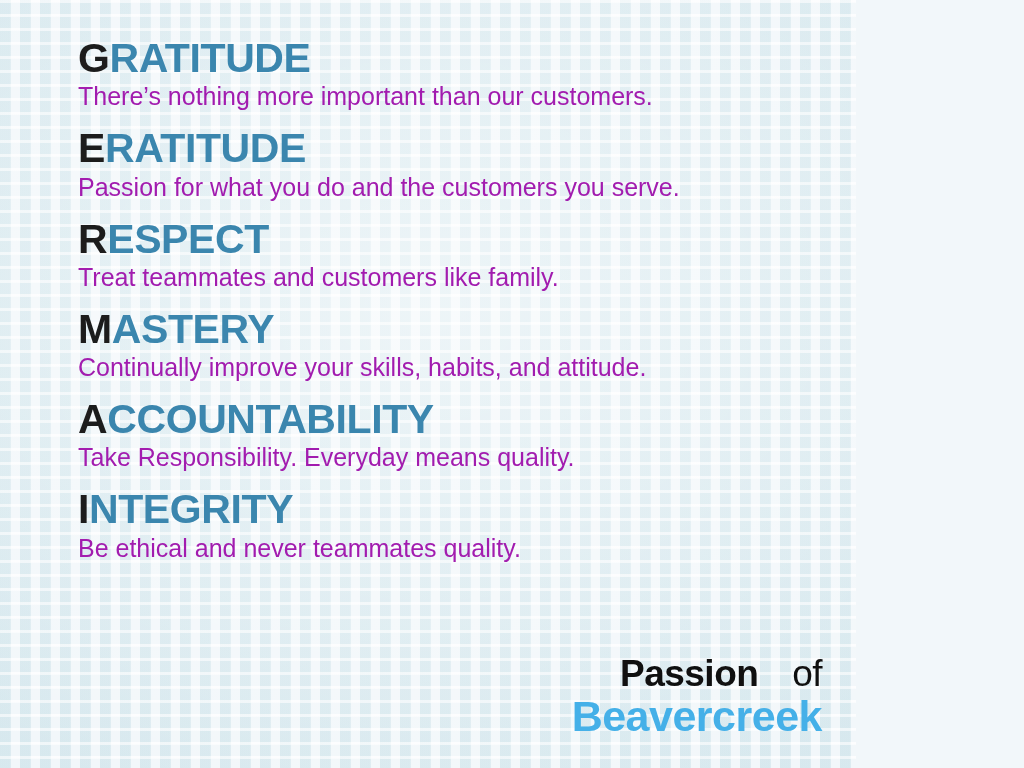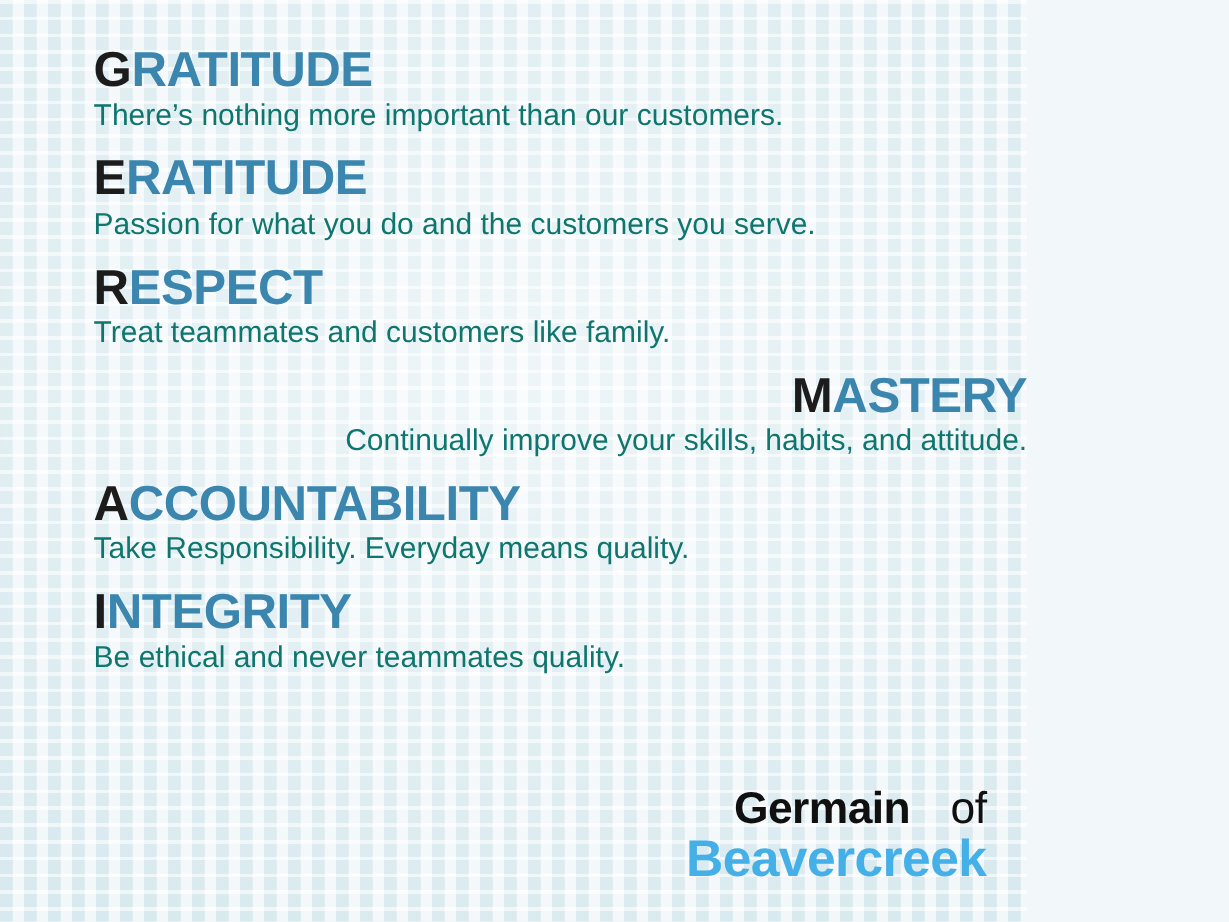--- a/index.html
+++ b/index.html
@@ -80,30 +80,30 @@
   }
   .value-heading .rest {
     color: #3b86ae;
   }
 
   .value-desc {
     font-family: "Liberation Sans", sans-serif;
     font-weight: normal;
     font-size: 25px;
     line-height: 1.12;
-    color: #0f766e;
+    color: #a21caf;
     margin: 0;
     white-space: nowrap;
   }
 
   
   .value-block.b0 { margin-bottom: 16px; }
   .value-block.b1 { margin-bottom: 16px; }
   .value-block.b2 { margin-bottom: 16px; }
-  .value-block.b3 { margin-bottom: 16px; text-align: right; }
+  .value-block.b3 { margin-bottom: 16px; }
   .value-block.b4 { margin-bottom: 16px; }
   .value-block.b5 { margin-bottom: 16px; }
   .value-block.b6 { margin-bottom: 0; }
 
   #logo {
     position: absolute;
     right: 34px;
     bottom: 30px;
     text-align: right;
     line-height: 1.0;
@@ -169,17 +169,17 @@
 
     <div class="value-block b5">
       <div class="value-heading"><span class="initial">I</span><span class="rest">NTEGRITY</span></div>
       <div class="value-desc">Be ethical and never teammates quality.</div>
     </div>
 
 
   </div>
 
   <div id="logo">
-    <div class="logo-line1"><span class="brand">Germain</span><span class="of">&nbsp;</span><span class="of">of</span></div>
+    <div class="logo-line1"><span class="brand">Passion</span><span class="of">&nbsp;</span><span class="of">of</span></div>
     <div class="logo-line2">Beavercreek</div>
   </div>
 
 </div>
 
 </body></html>

